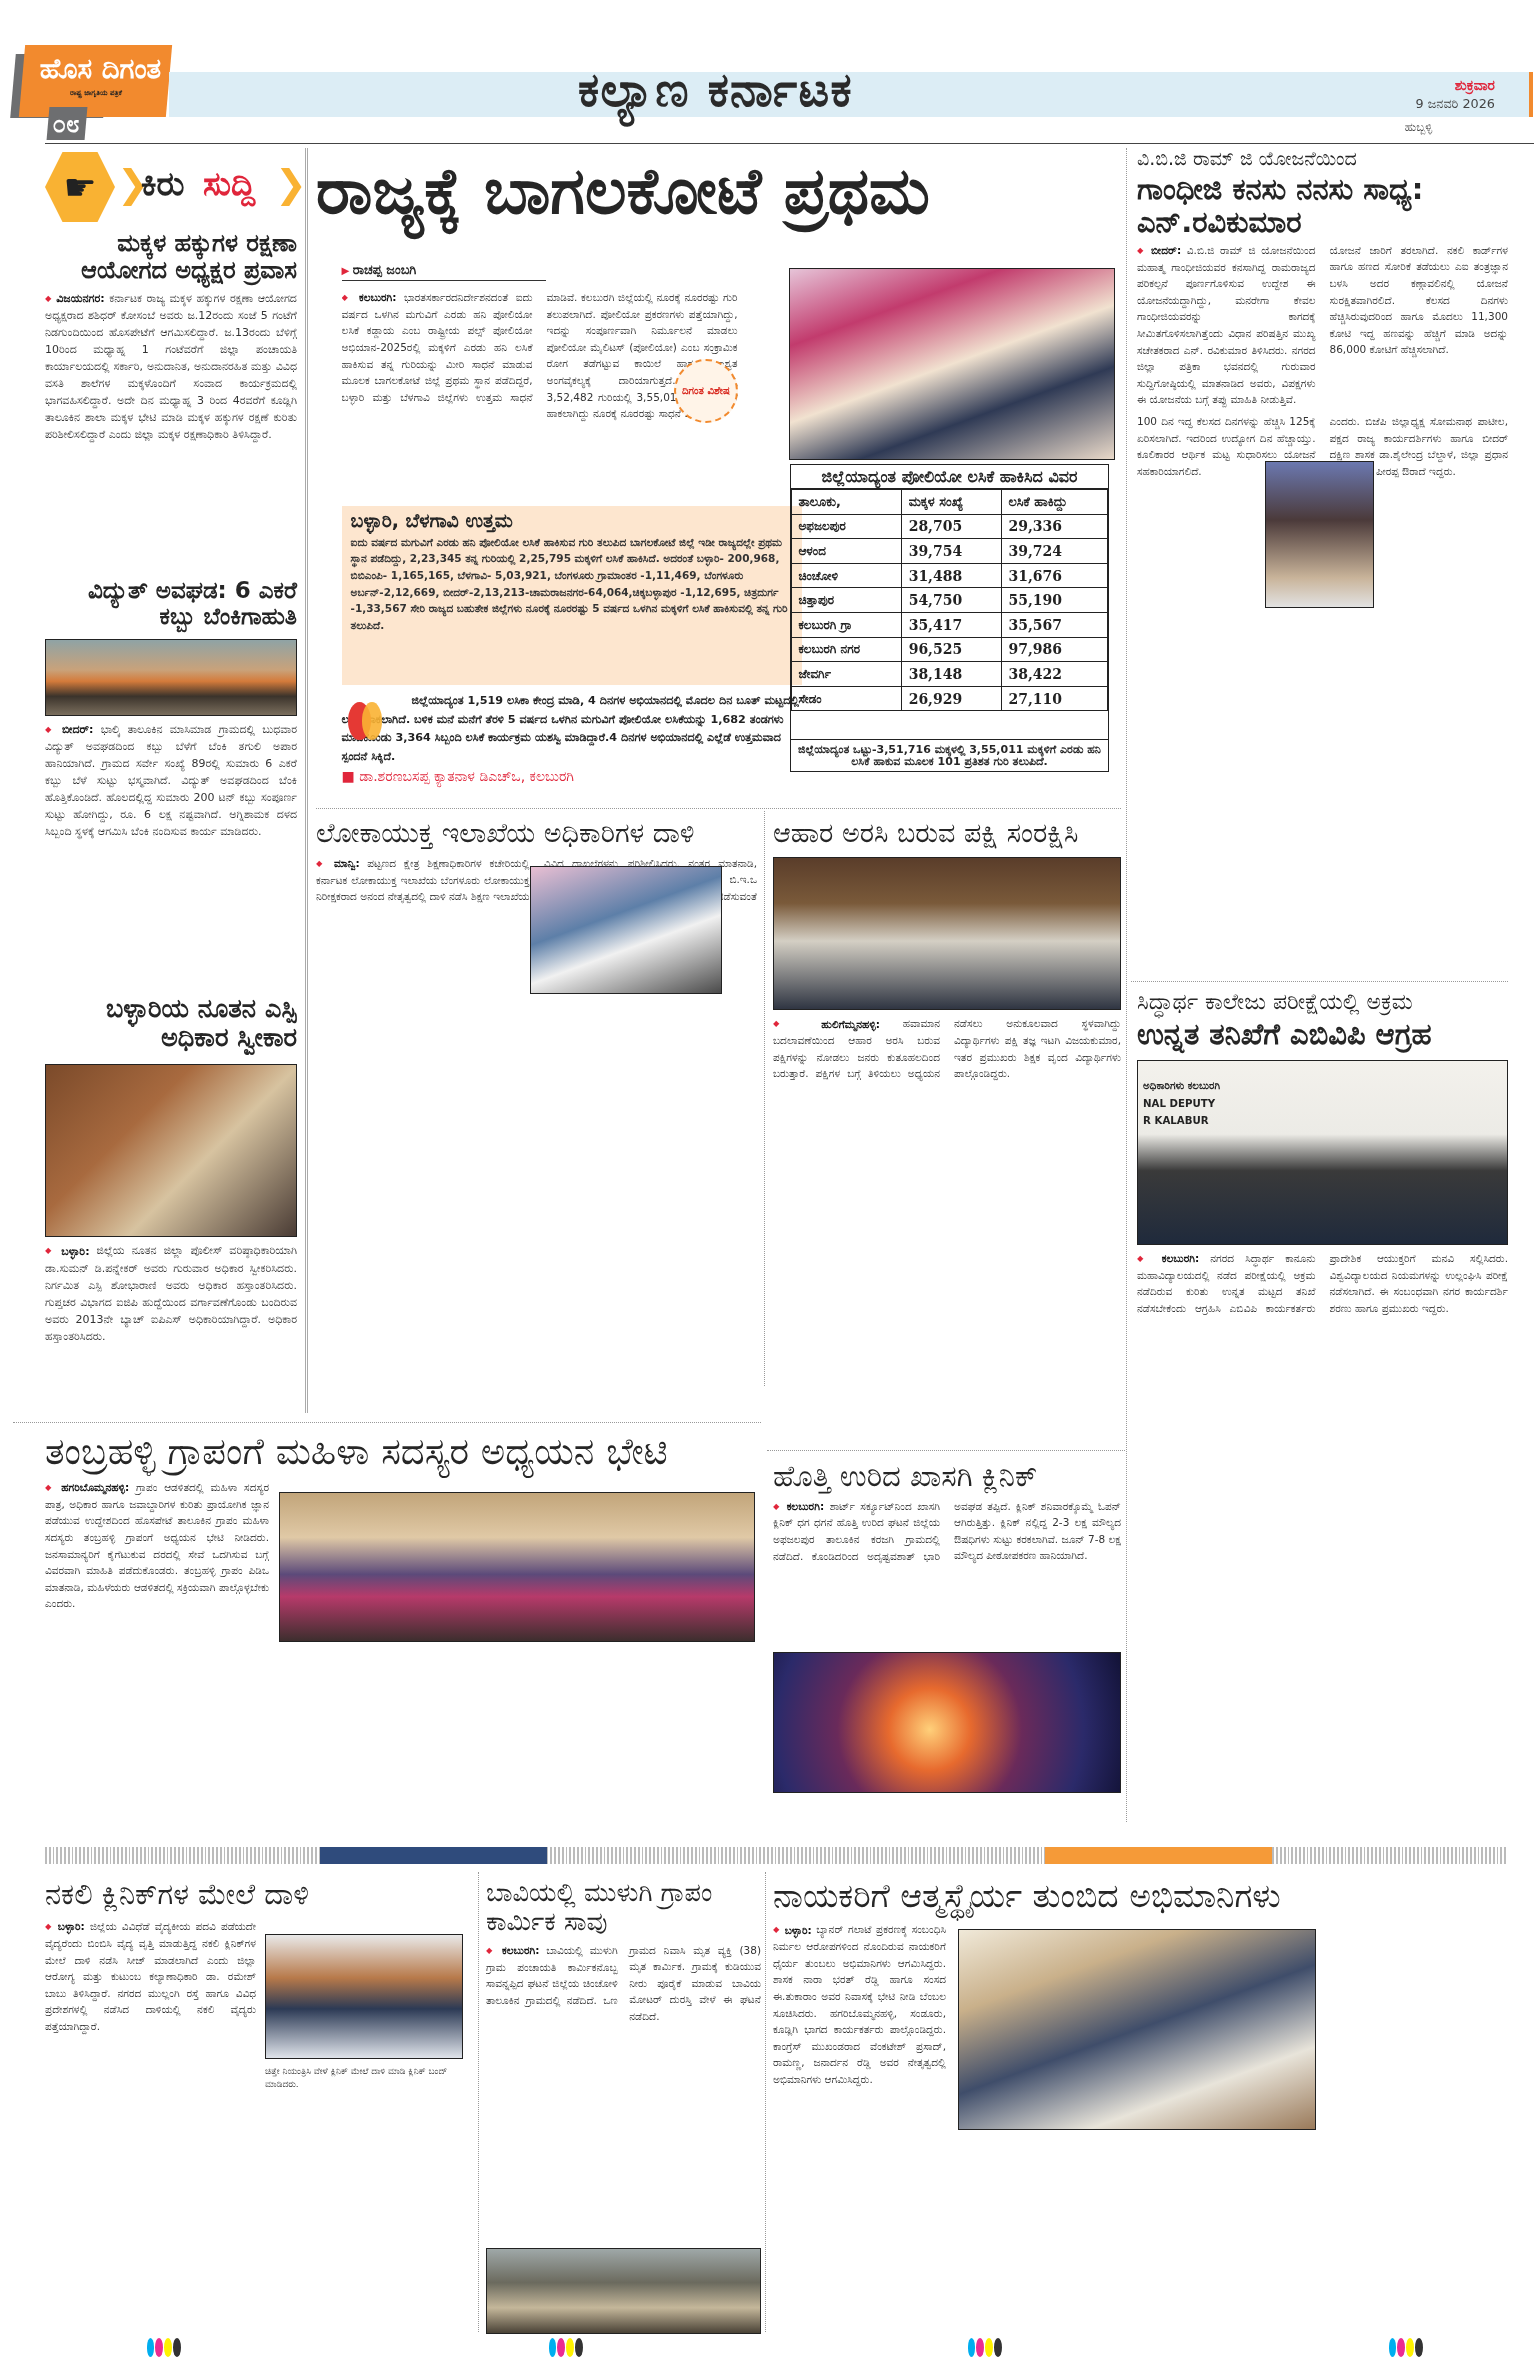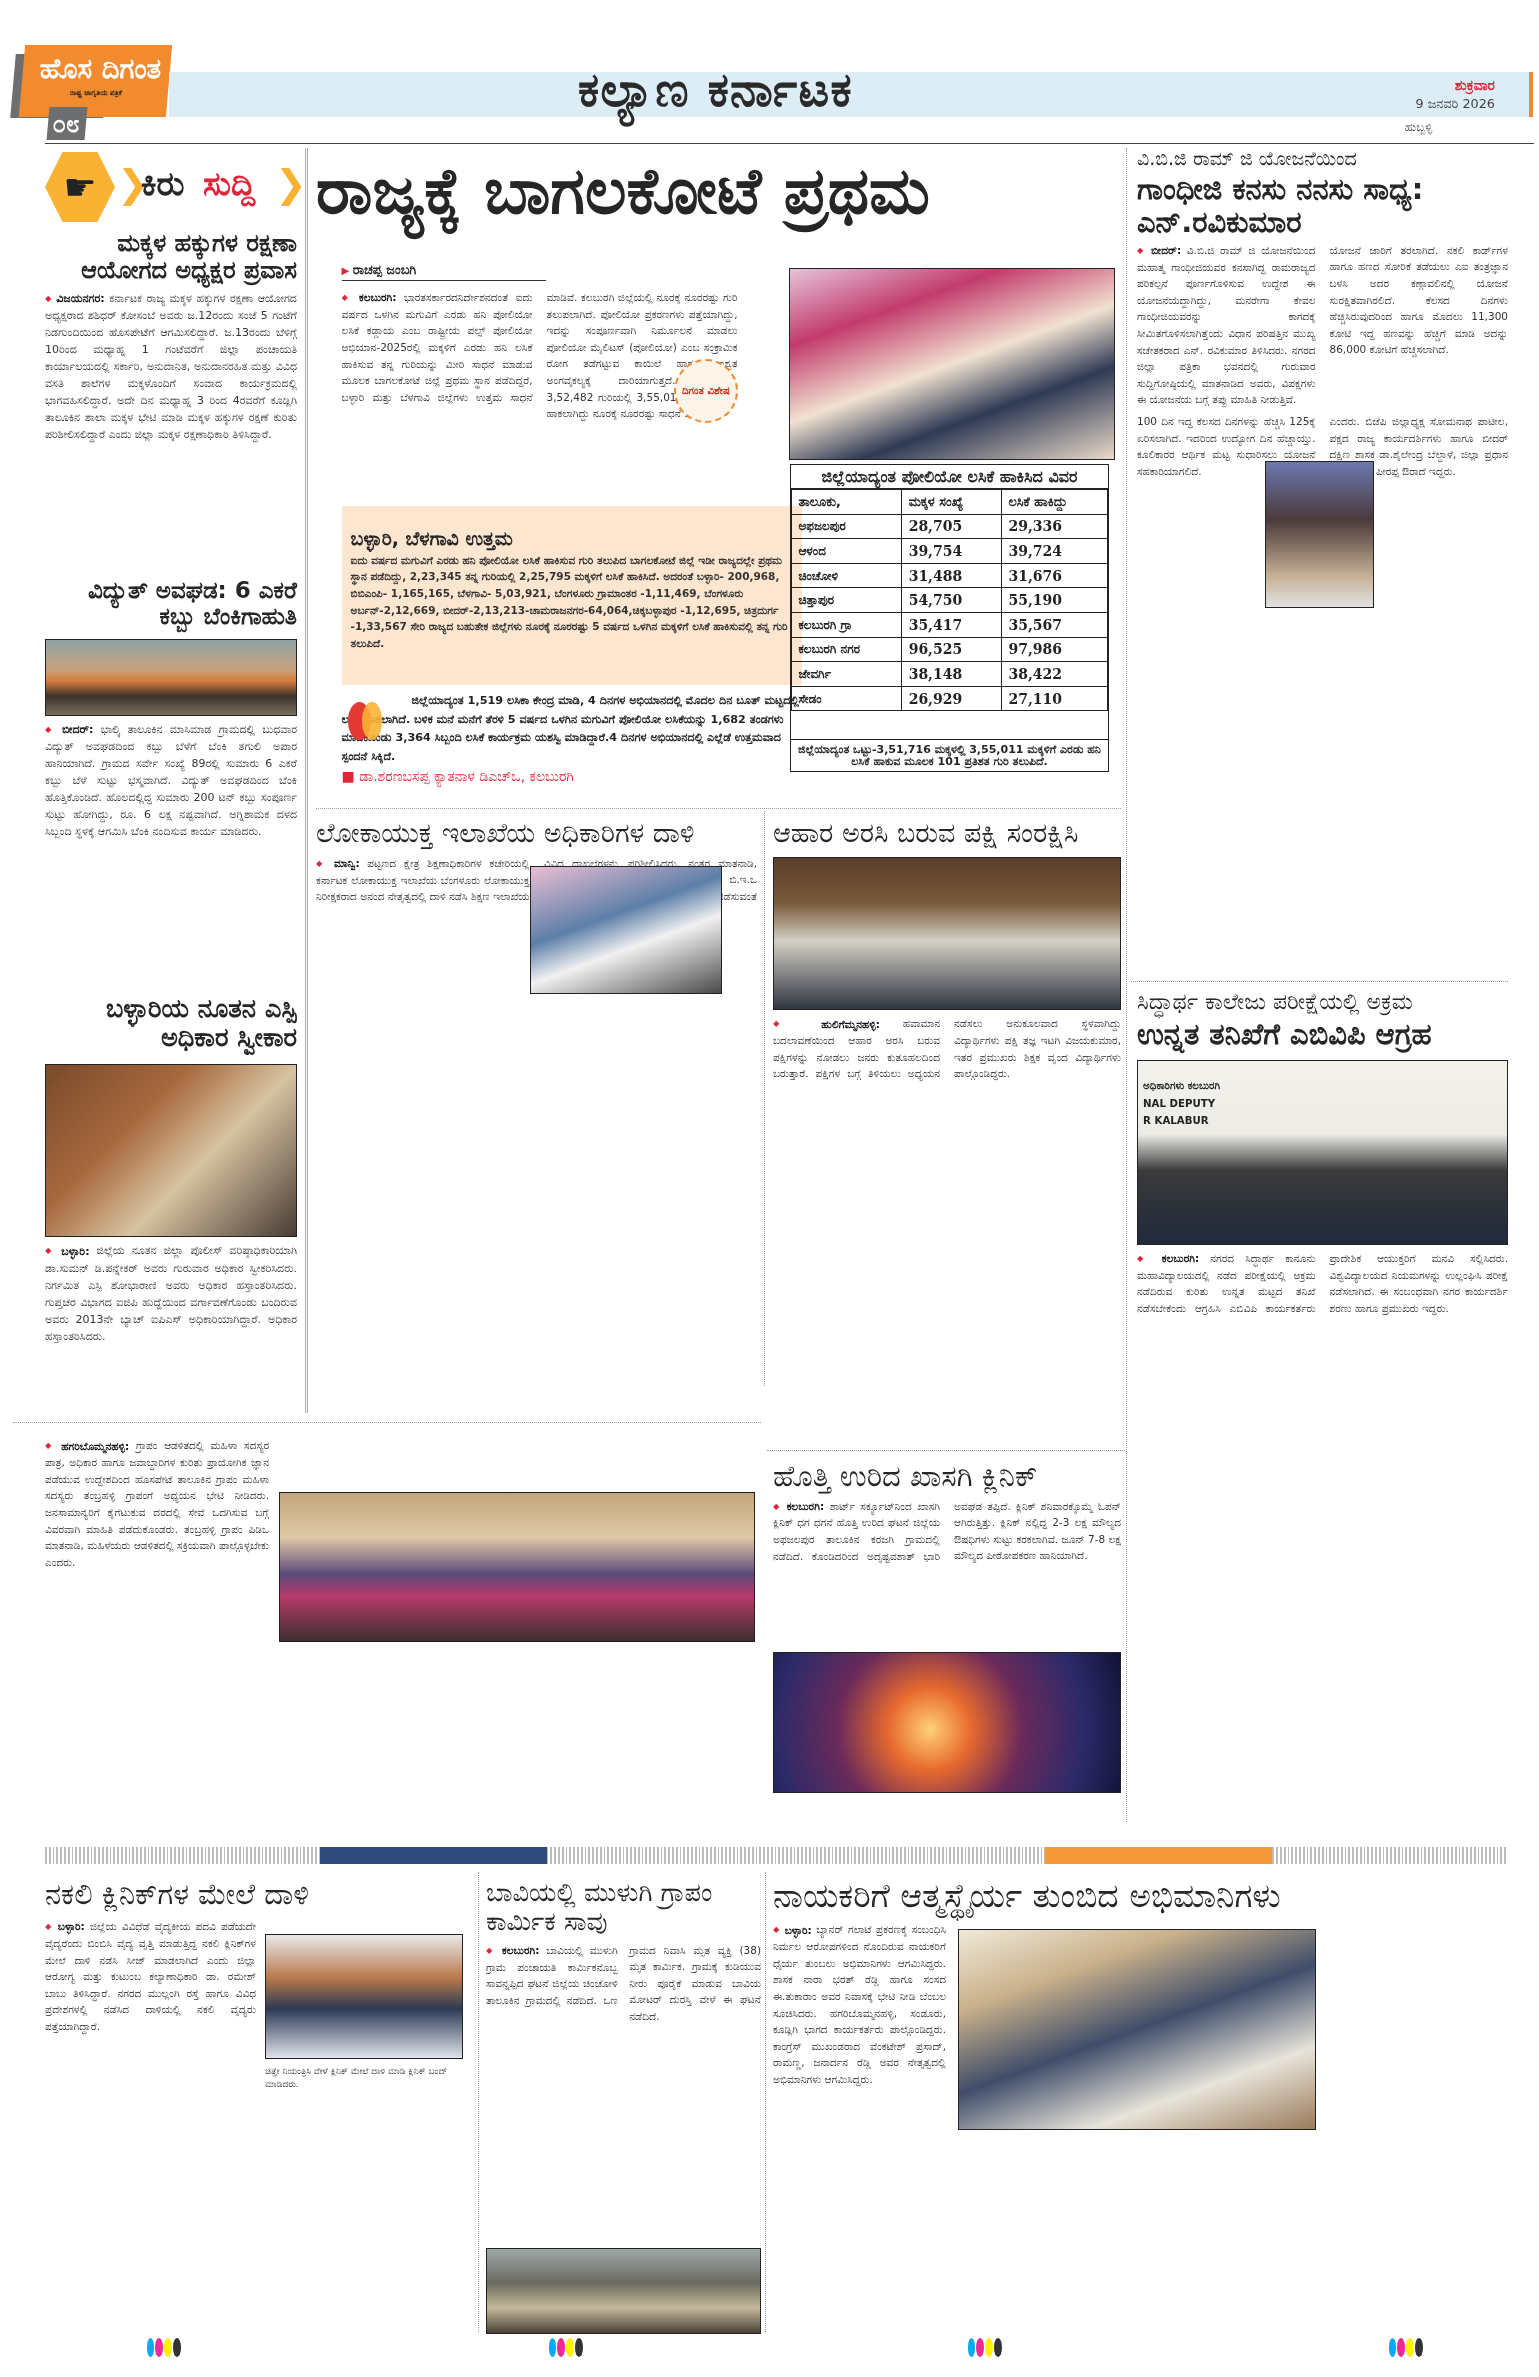--- a/index.html
+++ b/index.html
@@ -70,21 +70,21 @@
   <div class="abs" style="left:25.6px;top:115px;width:204px;border-bottom:1.3px solid #333;padding-bottom:2.6px;">
     <span style="color:#e0263b;font-size:10.2px;">▶</span>
     <span class="hl" style="font-size:12.8px;">ರಾಚಪ್ಪ ಜಂಬಗಿ</span>
   </div>
   <p class="abs body-text" style="left:25.6px;top:141px;width:396px;column-count:2;column-gap:14px;font-size:10.5px;line-height:16.6px;height:211px;overflow:hidden;"><span class="dateline">ಕಲಬುರಗಿ:</span> <span>ಭಾರತಸರ್ಕಾರದನಿರ್ದೇಶನದಂತೆ ಐದು ವರ್ಷದ ಒಳಗಿನ ಮಗುವಿಗೆ ಎರಡು ಹನಿ ಪೋಲಿಯೋ ಲಸಿಕೆ ಕಡ್ಡಾಯ ಎಂಬ ರಾಷ್ಟ್ರೀಯ ಪಲ್ಸ್ ಪೋಲಿಯೋ ಅಭಿಯಾನ-2025ರಲ್ಲಿ ಮಕ್ಕಳಿಗೆ ಎರಡು ಹನಿ ಲಸಿಕೆ ಹಾಕಿಸುವ ತನ್ನ ಗುರಿಯನ್ನು ಮೀರಿ ಸಾಧನೆ ಮಾಡುವ ಮೂಲಕ ಬಾಗಲಕೋಟೆ ಜಿಲ್ಲೆ ಪ್ರಥಮ ಸ್ಥಾನ ಪಡೆದಿದ್ದರೆ, ಬಳ್ಳಾರಿ ಮತ್ತು ಬೆಳಗಾವಿ ಜಿಲ್ಲೆಗಳು ಉತ್ತಮ ಸಾಧನೆ ಮಾಡಿವೆ. ಕಲಬುರಗಿ ಜಿಲ್ಲೆಯಲ್ಲಿ ನೂರಕ್ಕೆ ನೂರರಷ್ಟು ಗುರಿ ತಲುಪಲಾಗಿದೆ. ಪೋಲಿಯೋ ಪ್ರಕರಣಗಳು ಪತ್ತೆಯಾಗಿದ್ದು, ಇದನ್ನು ಸಂಪೂರ್ಣವಾಗಿ ನಿರ್ಮೂಲನೆ ಮಾಡಲು ಪೋಲಿಯೋ ಮೈಲಿಟಸ್ (ಪೋಲಿಯೋ) ಎಂಬ ಸಂಕ್ರಾಮಿಕ ರೋಗ ತಡೆಗಟ್ಟುವ ಕಾಯಿಲೆ ಹಾಗೂ ಶಾಶ್ವತ ಅಂಗವೈಕಲ್ಯಕ್ಕೆ ದಾರಿಯಾಗುತ್ತದೆ. ಜಿಲ್ಲೆಯಲ್ಲಿ 3,52,482 ಗುರಿಯಲ್ಲಿ 3,55,011 ಮಕ್ಕಳಿಗೆ ಲಸಿಕೆ ಹಾಕಲಾಗಿದ್ದು ನೂರಕ್ಕೆ ನೂರರಷ್ಟು ಸಾಧನೆ ಮಾಡಿದೆ.</span></p>
   <div class="abs" style="left:358px;top:211px;width:64px;height:64px;border-radius:50%;border:2.6px dashed #f28a2e;background:#fff4e8;display:flex;align-items:center;justify-content:center;text-align:center;">
     <span style="font-size:10.2px;font-weight:700;color:#d8261d;">ದಿಗಂತ ವಿಶೇಷ</span>
   </div>
   <div class="abs photo" style="left:473px;top:120px;width:326px;height:192px;background:linear-gradient(160deg,#e6c4d8 0%,#c23b6d 25%,#f1e2d0 50%,#2f3a55 70%,#e9d9c9 100%);"></div>
 
-  <div class="abs" style="left:25.6px;top:358px;width:460px;height:179px;background:#fde6cf;padding:22px 9px;">
+  <div class="abs" style="left:25.6px;top:358px;width:460px;height:179px;background:#fde6cf;padding:4px 9px;">
     <h3 class="hl" style="font-size:19px;">ಬಳ್ಳಾರಿ, ಬೆಳಗಾವಿ ಉತ್ತಮ</h3>
     <p style="font-size:10.5px;line-height:16.6px;font-weight:700;color:#333;margin-top:2.6px;">ಐದು ವರ್ಷದ ಮಗುವಿಗೆ ಎರಡು ಹನಿ ಪೋಲಿಯೋ ಲಸಿಕೆ ಹಾಕಿಸುವ ಗುರಿ ತಲುಪಿದ ಬಾಗಲಕೋಟೆ ಜಿಲ್ಲೆ ಇಡೀ ರಾಜ್ಯದಲ್ಲೇ ಪ್ರಥಮ ಸ್ಥಾನ ಪಡೆದಿದ್ದು, 2,23,345 ತನ್ನ ಗುರಿಯಲ್ಲಿ 2,25,795 ಮಕ್ಕಳಿಗೆ ಲಸಿಕೆ ಹಾಕಿಸಿದೆ. ಅದರಂತೆ ಬಳ್ಳಾರಿ- 200,968, ಬಿಬಿಎಂಪಿ- 1,165,165, ಬೆಳಗಾವಿ- 5,03,921, ಬೆಂಗಳೂರು ಗ್ರಾಮಾಂತರ -1,11,469, ಬೆಂಗಳೂರು ಅರ್ಬನ್-2,12,669, ಬೀದರ್-2,13,213-ಚಾಮರಾಜನಗರ-64,064,ಚಿಕ್ಕಬಳ್ಳಾಪುರ -1,12,695, ಚಿತ್ರದುರ್ಗ -1,33,567 ಸೇರಿ ರಾಜ್ಯದ ಬಹುತೇಕ ಜಿಲ್ಲೆಗಳು ನೂರಕ್ಕೆ ನೂರರಷ್ಟು 5 ವರ್ಷದ ಒಳಗಿನ ಮಕ್ಕಳಿಗೆ ಲಸಿಕೆ ಹಾಕಿಸುವಲ್ಲಿ ತನ್ನ ಗುರಿ ತಲುಪಿದೆ.</p>
   </div>
 
   <div class="abs" style="left:25.6px;top:543px;width:460px;height:115px;">
     <div class="abs" style="left:6.4px;top:3.8px;width:38px;height:45px;">
       <div style="position:absolute;left:0;top:7.7px;width:23px;height:38px;border-radius:50%;background:#e53934;"></div>
       <div style="position:absolute;left:14px;top:7.7px;width:20.4px;height:38px;border-radius:50%;background:#f9b233;opacity:.9;"></div>
     </div>
     <p style="text-indent:70px;font-size:11.2px;line-height:18.5px;font-weight:700;color:#222;padding-top:1.3px;"><span>ಜಿಲ್ಲೆಯಾದ್ಯಂತ 1,519 ಲಸಿಕಾ ಕೇಂದ್ರ ಮಾಡಿ, 4 ದಿನಗಳ ಅಭಿಯಾನದಲ್ಲಿ ಮೊದಲ ದಿನ ಬೂತ್ ಮಟ್ಟದಲ್ಲಿ ಲಸಿಕೆ ಹಾಕಲಾಗಿದೆ. ಬಳಿಕ ಮನೆ ಮನೆಗೆ ತೆರಳಿ 5 ವರ್ಷದ ಒಳಗಿನ ಮಗುವಿಗೆ ಪೋಲಿಯೋ ಲಸಿಕೆಯನ್ನು 1,682 ತಂಡಗಳು ಮಾಡಿಕೊಂಡು 3,364 ಸಿಬ್ಬಂದಿ ಲಸಿಕೆ ಕಾರ್ಯಕ್ರಮ ಯಶಸ್ವಿ ಮಾಡಿದ್ದಾರೆ.4 ದಿನಗಳ ಅಭಿಯಾನದಲ್ಲಿ ಎಲ್ಲೆಡೆ ಉತ್ತಮವಾದ ಸ್ಪಂದನೆ ಸಿಕ್ಕಿದೆ.</span></p>
@@ -187,20 +187,21 @@
 <div class="abs vrule" style="left:764px;top:811px;height:575px;"></div>
 
 <div class="abs" style="left:773px;top:818px;width:348px;">
   <h2 class="hl" style="font-size:27px;font-weight:400;">ಆಹಾರ ಅರಸಿ ಬರುವ ಪಕ್ಷಿ ಸಂರಕ್ಷಿಸಿ</h2>
   <div class="photo" style="margin-top:9px;height:153px;background:linear-gradient(180deg,#5a3d2a 0%,#7a5a3a 30%,#d4cfc4 55%,#2f3542 100%);"></div>
   <p class="body-text" style="margin-top:5.1px;font-size:10.5px;line-height:16.6px;column-count:2;column-gap:14px;"><span class="dateline">ಹುಲಿಗೆಮ್ಮನಹಳ್ಳಿ:</span> <span>ಹವಾಮಾನ ಬದಲಾವಣೆಯಿಂದ ಆಹಾರ ಅರಸಿ ಬರುವ ಪಕ್ಷಿಗಳನ್ನು ನೋಡಲು ಜನರು ಕುತೂಹಲದಿಂದ ಬರುತ್ತಾರೆ. ಪಕ್ಷಿಗಳ ಬಗ್ಗೆ ತಿಳಿಯಲು ಅಧ್ಯಯನ ನಡೆಸಲು ಅನುಕೂಲವಾದ ಸ್ಥಳವಾಗಿದ್ದು ವಿದ್ಯಾರ್ಥಿಗಳು ಪಕ್ಷಿ ತಜ್ಞ ಇಟಗಿ ವಿಜಯಕುಮಾರ, ಇತರ ಪ್ರಮುಖರು ಶಿಕ್ಷಕ ವೃಂದ ವಿದ್ಯಾರ್ಥಿಗಳು ಪಾಲ್ಗೊಂಡಿದ್ದರು.</span></p>
 </div>
 
 <div class="abs hrule" style="left:12.8px;top:1422px;width:748px;"></div>
 <div class="abs" style="left:45px;top:1431px;width:716px;">
+  <h2 class="hl" style="font-size:37px;font-weight:400;">ತಂಬ್ರಹಳ್ಳಿ ಗ್ರಾಪಂಗೆ ಮಹಿಳಾ ಸದಸ್ಯರ ಅಧ್ಯಯನ ಭೇಟಿ</h2>
   <div class="photo" style="position:absolute;left:234px;top:61px;width:476px;height:150px;background:linear-gradient(180deg,#c2a57a 0%,#e0c9a6 30%,#5c4a7a 55%,#b73a6a 70%,#3d2e2e 100%);"></div>
   <p class="body-text" style="margin-top:6.4px;width:224px;font-size:10.5px;line-height:16.6px;"><span class="dateline">ಹಗರಿಬೊಮ್ಮನಹಳ್ಳಿ:</span> <span>ಗ್ರಾಪಂ ಆಡಳಿತದಲ್ಲಿ ಮಹಿಳಾ ಸದಸ್ಯರ ಪಾತ್ರ, ಅಧಿಕಾರ ಹಾಗೂ ಜವಾಬ್ದಾರಿಗಳ ಕುರಿತು ಪ್ರಾಯೋಗಿಕ ಜ್ಞಾನ ಪಡೆಯುವ ಉದ್ದೇಶದಿಂದ ಹೊಸಪೇಟೆ ತಾಲೂಕಿನ ಗ್ರಾಪಂ ಮಹಿಳಾ ಸದಸ್ಯರು ತಂಬ್ರಹಳ್ಳಿ ಗ್ರಾಪಂಗೆ ಅಧ್ಯಯನ ಭೇಟಿ ನೀಡಿದರು. ಜನಸಾಮಾನ್ಯರಿಗೆ ಕೈಗೆಟುಕುವ ದರದಲ್ಲಿ ಸೇವೆ ಒದಗಿಸುವ ಬಗ್ಗೆ ವಿವರವಾಗಿ ಮಾಹಿತಿ ಪಡೆದುಕೊಂಡರು. ತಂಬ್ರಹಳ್ಳಿ ಗ್ರಾಪಂ ಪಿಡಿಒ ಮಾತನಾಡಿ, ಮಹಿಳೆಯರು ಆಡಳಿತದಲ್ಲಿ ಸಕ್ರಿಯವಾಗಿ ಪಾಲ್ಗೊಳ್ಳಬೇಕು ಎಂದರು.</span></p>
 </div>
 
 <div class="abs hrule" style="left:767px;top:1450px;width:358px;"></div>
 <div class="abs" style="left:773px;top:1460px;width:348px;">
   <h2 class="hl" style="font-size:29px;font-weight:400;">ಹೊತ್ತಿ ಉರಿದ ಖಾಸಗಿ ಕ್ಲಿನಿಕ್</h2>
   <p class="body-text" style="margin-top:5.1px;font-size:10.5px;line-height:16.6px;column-count:2;column-gap:14px;height:147px;overflow:hidden;"><span class="dateline">ಕಲಬುರಗಿ:</span> <span>ಶಾರ್ಟ್ ಸರ್ಕ್ಯೂಟ್‌ನಿಂದ ಖಾಸಗಿ ಕ್ಲಿನಿಕ್ ಧಗ ಧಗನೆ ಹೊತ್ತಿ ಉರಿದ ಘಟನೆ ಜಿಲ್ಲೆಯ ಅಫಜಲಪುರ ತಾಲೂಕಿನ ಕರಜಗಿ ಗ್ರಾಮದಲ್ಲಿ ನಡೆದಿದೆ. ಕೊಂಡಿದರಿಂದ ಅದೃಷ್ಟವಶಾತ್ ಭಾರಿ ಅವಘಡ ತಪ್ಪಿದೆ. ಕ್ಲಿನಿಕ್ ಶನಿವಾರಕ್ಕೊಮ್ಮೆ ಓಪನ್ ಆಗಿರುತ್ತಿತ್ತು. ಕ್ಲಿನಿಕ್ ನಲ್ಲಿದ್ದ 2-3 ಲಕ್ಷ ಮೌಲ್ಯದ ಔಷಧಿಗಳು ಸುಟ್ಟು ಕರಕಲಾಗಿವೆ. ಜೂನ್ 7-8 ಲಕ್ಷ ಮೌಲ್ಯದ ಪೀಠೋಪಕರಣ ಹಾನಿಯಾಗಿದೆ.</span></p>
   <div class="photo" style="margin-top:7.7px;height:141px;background:radial-gradient(circle at 45% 55%,#ffd07a 0%,#e76a2e 20%,#6a2a5a 45%,#2b2a6a 75%,#121236 100%);"></div>
 </div>

